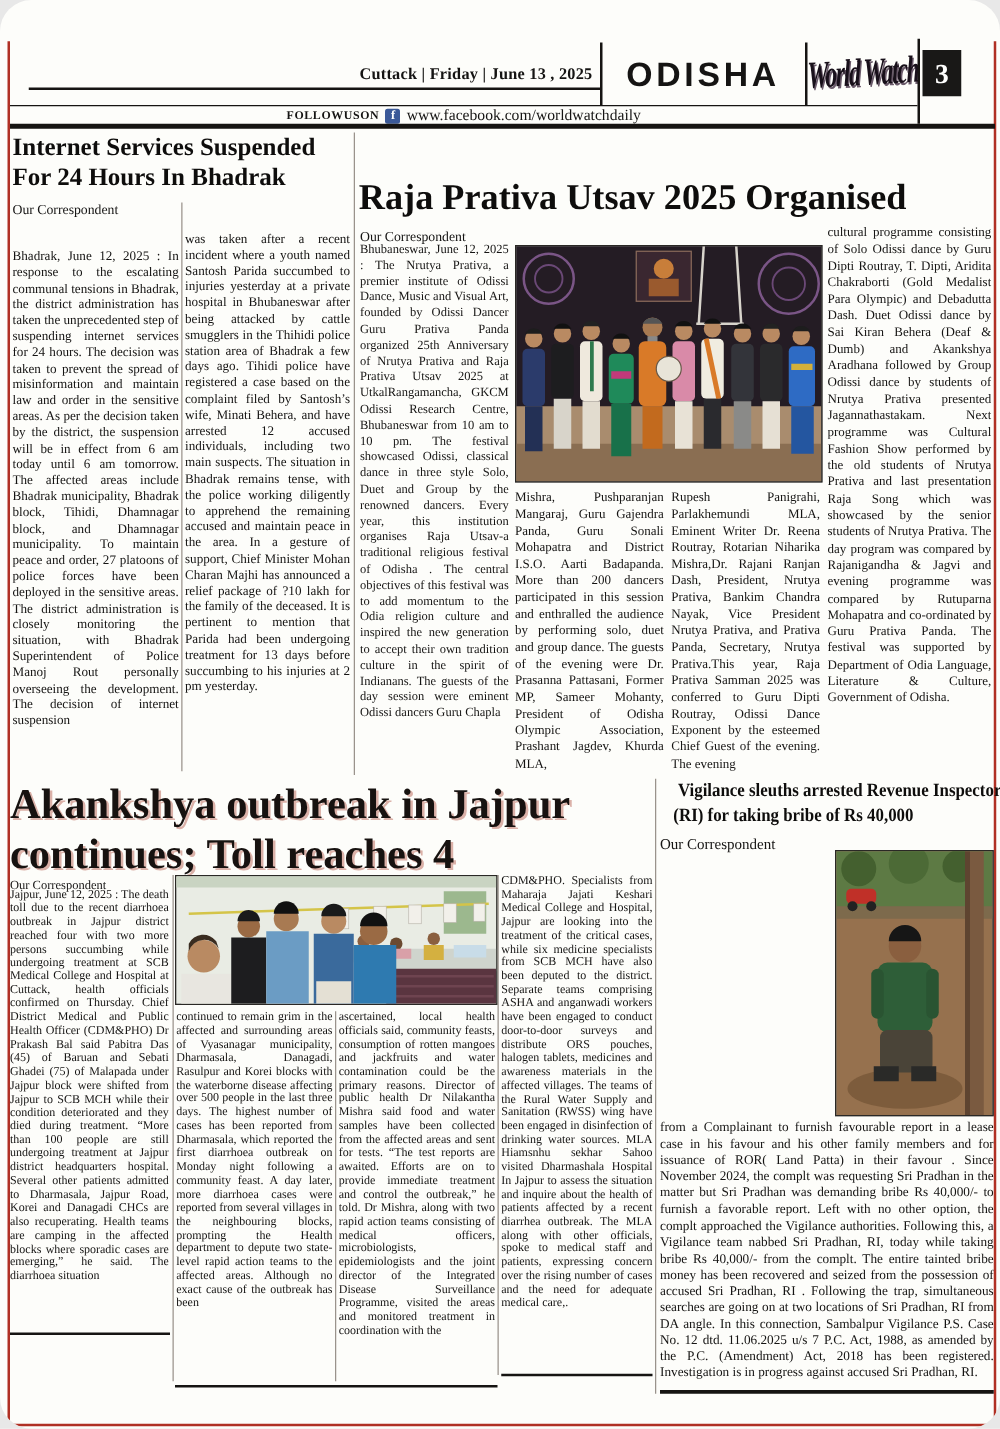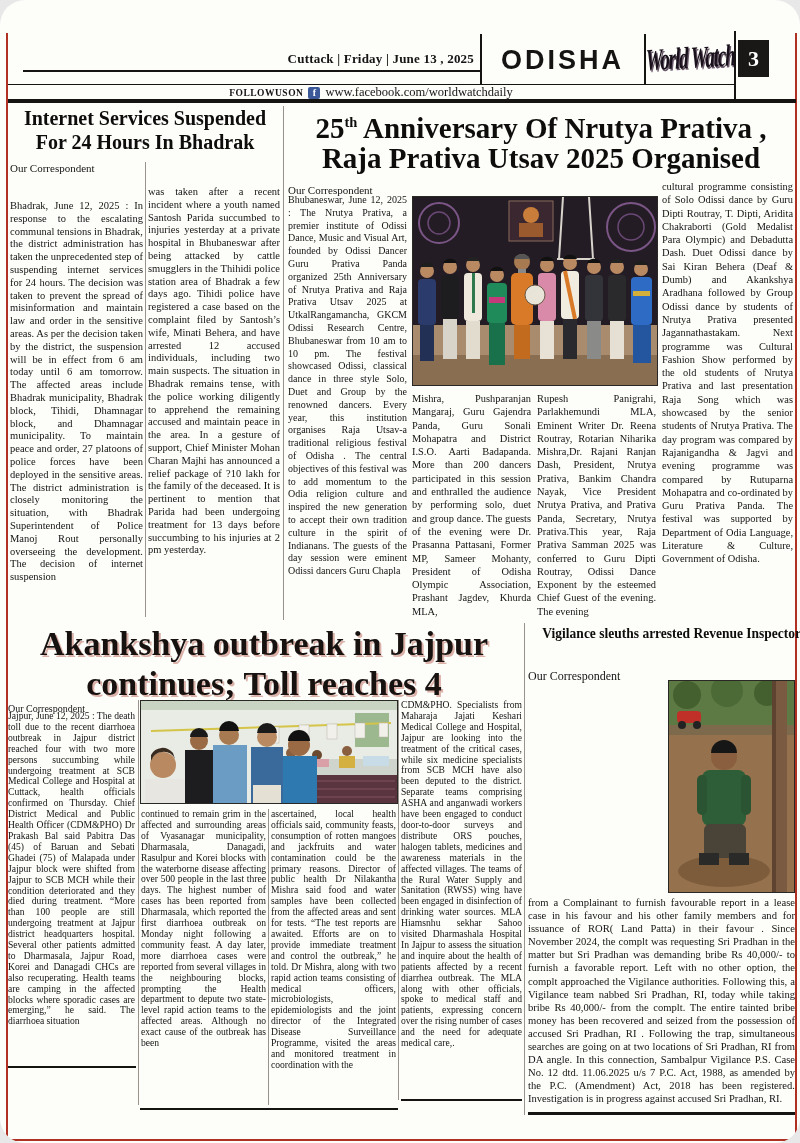--- a/index.html
+++ b/index.html
@@ -13,21 +13,21 @@
   .edition{font-size:27px;font-weight:bold;letter-spacing:3px;text-align:center;font-family:Liberation Sans, sans-serif;}
   .masthead{font-size:18px;font-weight:bold;font-style:italic;letter-spacing:-1px;white-space:nowrap;
             transform:scale(1.05,1.7) rotate(-2deg);transform-origin:center;color:#18101a;
             text-shadow:1px 1px 0 #6a5a6a;}
   .pagebox{background:#191817;color:#fff;font-size:22px;font-weight:bold;display:flex;align-items:center;justify-content:center;}
   .followrow{display:flex;align-items:center;justify-content:center;gap:5px;}
   .follow-label{font-size:9.5px;font-weight:bold;letter-spacing:.5px;}
   .fb{width:12px;height:12px;border-radius:2px;display:flex;align-items:center;justify-content:center;
       color:#fff;font-size:10px;font-weight:bold;font-family:"Liberation Serif",serif;}
   .fb-url{font-size:12.5px;}
-  .hl{font-weight:bold;text-align:center;white-space:nowrap;color:#0e0d0c;}
+  .hl{font-weight:bold;white-space:nowrap;color:#0e0d0c;}
   .hl-int{font-size:20px;line-height:25px;}
   .hl-utsav{font-size:29px;line-height:36px;}
   .hl-dia{font-size:34px;line-height:41px;color:#171210;text-shadow:2px 2px 0 rgba(168,62,44,.4);}
   .hl-vig{font-size:15px;line-height:19.5px;}
   .squeeze{display:inline-block;transform:scaleX(.9);transform-origin:center;}
   .byline{font-size:11px;white-space:nowrap;}
   .body-col{text-align:justify;overflow:hidden;}
   .t-a1{font-size:10.5px;line-height:12.8px;margin-top:28px;}
   .t-a2{font-size:10px;line-height:12.8px;}
   .t-a2b{font-size:10.4px;line-height:13.3px;}
@@ -77,23 +77,20 @@
 
   <div class="abs" style="left:10px;top:158px;width:133px;">
     <span class="byline">Our Correspondent</span>
   </div>
   <div class="abs body-col t-a1" style="left:10px;top:172px;width:133px;height:448px;">Bhadrak, June 12, 2025 : In response to the escalating communal tensions in Bhadrak, the district administration has taken the unprecedented step of suspending internet services for 24 hours. The decision was taken to prevent the spread of misinformation and maintain law and order in the sensitive areas. As per the decision taken by the district, the suspension will be in effect from 6 am today until 6 am tomorrow.  The affected areas include Bhadrak municipality, Bhadrak block, Tihidi, Dhamnagar block, and Dhamnagar municipality. To maintain peace and order, 27 platoons of police forces have been deployed in the sensitive areas. The district administration is closely monitoring the situation, with Bhadrak Superintendent of Police Manoj Rout personally overseeing the development. The decision of internet suspension</div>
   <div class="abs colrule" style="left:144.5px;top:162px;width:0.7px;height:455px;"></div>
   <div class="abs body-col t-a1" style="left:148px;top:158px;width:132px;height:462px;">was taken after a recent incident where a youth named Santosh Parida succumbed to injuries yesterday at a private hospital in Bhubaneswar after being attacked by cattle smugglers in the Thihidi police station area of Bhadrak a few days ago. Tihidi police have registered a case based on the complaint filed by Santosh’s wife, Minati Behera, and have arrested 12 accused individuals, including two main suspects. The situation in Bhadrak remains tense, with the police working diligently to apprehend the remaining accused and maintain peace in the area. In a gesture of support, Chief Minister Mohan Charan Majhi has announced a relief package of ?10 lakh for the family of the deceased. It is pertinent to mention that Parida had been undergoing treatment for 13 days before succumbing to his injuries at 2 pm yesterday.</div>
 
   <div class="abs colrule" style="left:283px;top:106px;width:1px;height:514px;"></div>
 
-  <div class="abs hl hl-utsav" style="left:287px;top:104px;width:508px;">
-    <span>25</span><sup class="hsup">th</sup><span> Anniversary Of Nrutya Prativa ,</span>
-  </div>
   <div class="abs hl hl-utsav" style="left:287px;top:140px;width:508px;">Raja Prativa Utsav 2025  Organised</div>
 
   <div class="abs" style="left:288px;top:180px;width:119px;">
     <span class="byline">Our Correspondent</span>
   </div>
   <div class="abs body-col t-a2" style="left:288px;top:194px;width:119px;height:426px;">Bhubaneswar, June 12, 2025 : The Nrutya Prativa, a premier institute of Odissi Dance, Music and Visual Art, founded by Odissi Dancer Guru Prativa Panda organized 25th Anniversary of Nrutya Prativa and Raja Prativa Utsav 2025 at UtkalRangamancha, GKCM Odissi Research Centre, Bhubaneswar from 10 am to 10 pm. The festival showcased Odissi, classical dance in three style Solo, Duet and Group by the renowned dancers. Every year, this institution organises Raja Utsav-a traditional religious festival of Odisha . The central objectives of this festival was to add momentum to the Odia religion culture and inspired the new generation to accept their own tradition culture in the spirit of Indianans.  The guests of the day session were eminent Odissi dancers Guru Chapla</div>
 
   <div class="abs photo" style="left:412px;top:196px;width:246px;height:190px;">
     <svg width="244" height="188" viewBox="0 0 244 188" xmlns="http://www.w3.org/2000/svg">
       <rect width="244" height="188" fill="#241c24"></rect>
@@ -243,20 +240,23 @@
   <div class="abs body-col t-a3" style="left:271px;top:809px;width:125px;height:296px;">ascertained, local health officials said, community feasts, consumption of rotten mangoes and jackfruits and water contamination could be the primary reasons. Director of public health Dr Nilakantha Mishra said food and water samples have been collected from the affected areas and sent for tests. “The test reports are awaited. Efforts are on to provide immediate treatment and control the outbreak,” he told. Dr Mishra, along with two rapid action teams consisting of medical officers, microbiologists, epidemiologists and the joint director of the Integrated Disease Surveillance Programme, visited the areas and monitored treatment in coordination with the</div>
   <div class="abs colrule" style="left:398px;top:700px;width:0.7px;height:400px;"></div>
   <div class="abs body-col t-a3" style="left:401px;top:700px;width:121px;height:396px;">CDM&amp;PHO. Specialists from Maharaja Jajati Keshari Medical College and Hospital, Jajpur are looking into the treatment of the critical cases, while six medicine specialists from SCB MCH have also been deputed to the district. Separate teams comprising ASHA and anganwadi workers have been engaged to conduct door-to-door surveys and distribute ORS pouches, halogen tablets, medicines and awareness materials in the affected villages. The teams of the Rural Water Supply and Sanitation (RWSS) wing have been engaged in disinfection of drinking water sources. MLA Hiamsnhu sekhar Sahoo visited Dharmashala Hospital In Jajpur to assess the situation and inquire about the health of patients affected by a recent diarrhea outbreak. The MLA  along with other officials, spoke to medical staff and patients, expressing concern over the rising number of cases and the need for adequate medical care,.</div>
   <div class="abs rule" style="left:140px;top:1108px;width:258px;height:2px;"></div>
   <div class="abs rule" style="left:401px;top:1099px;width:121px;height:2px;"></div>
 
   <div class="abs colrule" style="left:524px;top:623px;width:1px;height:492px;"></div>
 
   <div class="abs hl hl-vig" style="left:528px;top:624px;width:267px;">
     <span class="squeeze">Vigilance sleuths arrested  Revenue Inspector</span>
+  </div>
+  <div class="abs hl hl-vig" style="left:528px;top:644px;width:267px;">
+    <span class="squeeze">(RI) for taking bribe of Rs 40,000</span>
   </div>
 
   <div class="abs" style="left:528px;top:666px;width:136px;">
     <span class="byline" style="font-size:12px;">Our Correspondent</span>
   </div>
 
   <div class="abs photo" style="left:668px;top:680px;width:127px;height:213px;">
     <svg width="125" height="211" viewBox="0 0 125 211" xmlns="http://www.w3.org/2000/svg">
       <rect width="125" height="211" fill="#96714e"></rect>
       <rect width="125" height="52" fill="#5d7a44"></rect>

